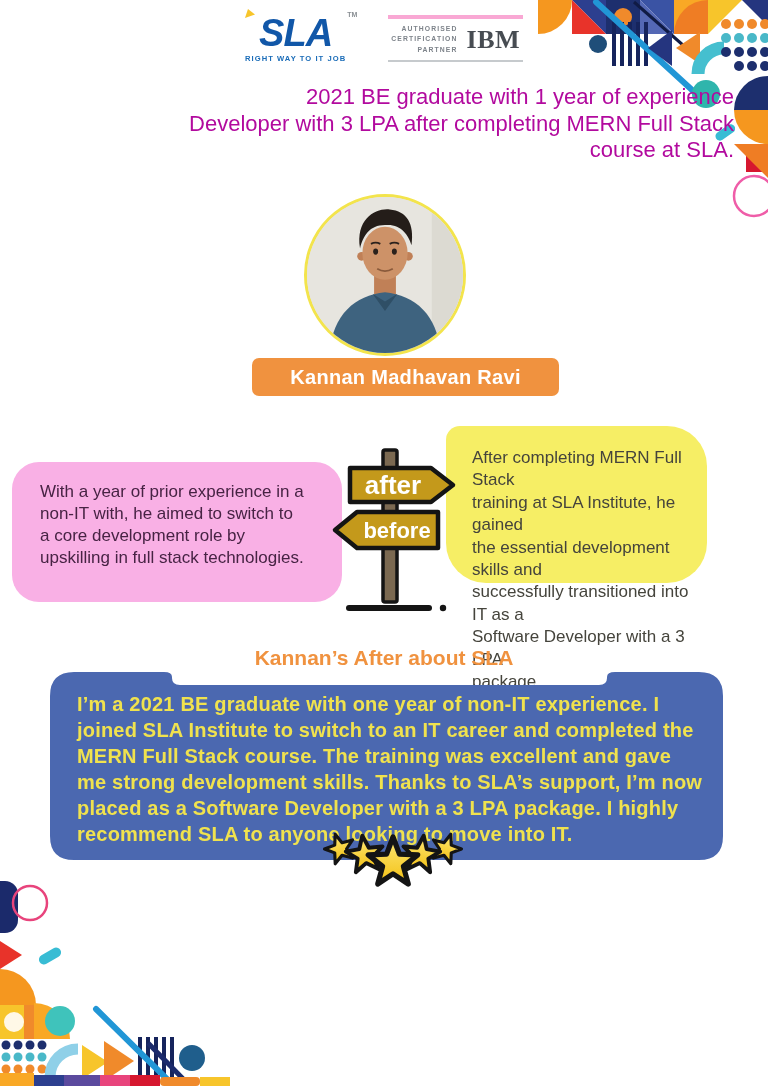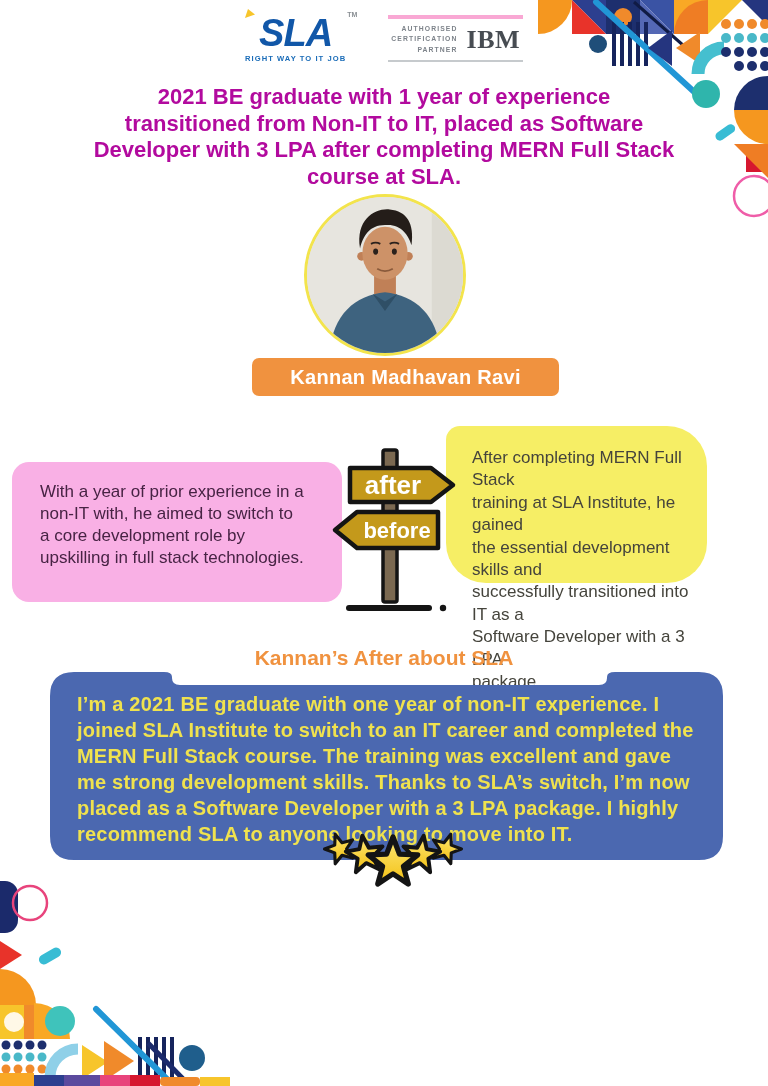--- a/index.html
+++ b/index.html
@@ -17,34 +17,34 @@
   .sla-tm{position:absolute;right:-11px;top:-3px;font-size:7px;color:#8a8f94;font-weight:bold;}
   .sla-tagline{font-size:7.6px;font-weight:bold;color:#1a6cb8;letter-spacing:1.05px;margin-top:2px;}
   .ibm-badge{display:flex;align-items:center;gap:9px;border-top:4px solid #f9a8d4;
              border-bottom:2px solid #c6cacd;padding:5px 3px;}
   .ibm-small{font-size:6.8px;font-weight:bold;color:#7d838a;letter-spacing:1.1px;
              text-align:right;line-height:1.55;}
   .ibm-brand{font-family:"Liberation Serif",serif;font-size:26px;font-weight:bold;
              color:#474c52;letter-spacing:.5px;}
 
   
-  .headline{position:absolute;top:84px;left:34px;width:700px;text-align:center;z-index:2;
-            color:var(--c-headline);font-size:22px;font-weight:bold;line-height:26.5px;}
+  .headline{position:absolute;top:84px;left:34px;width:700px;text-align:right;z-index:2;
+            color:var(--c-headline);font-size:22px;font-weight:normal;line-height:26.5px;}
 
   
   .photo{position:absolute;left:304px;top:194px;width:162px;height:162px;border-radius:50%;
          border:3px solid #f3e44c;overflow:hidden;background:#e7e5df;box-sizing:border-box;z-index:2;}
   .photo svg{display:block;width:100%;height:100%;}
   .name-plate{position:absolute;left:252px;top:358px;width:307px;height:38px;z-index:2;
               background:var(--c-accent-orange);border-radius:7px;color:#fff;font-size:20px;
               font-weight:bold;display:flex;align-items:center;justify-content:center;letter-spacing:.3px;}
 
   
   .pink-box{position:absolute;left:12px;top:462px;width:330px;height:140px;z-index:1;
-            background:var(--c-pink-box);border-radius:17px;box-sizing:border-box;padding:19px 10px 4px 28px;}
+            background:var(--c-pink-box);border-radius:27px;box-sizing:border-box;padding:19px 10px 4px 28px;}
   .pink-box .line{font-size:17px;line-height:22px;color:var(--c-pink-text);}
   .yellow-box{position:absolute;left:446px;top:426px;width:261px;height:157px;z-index:1;
               background:var(--c-yellow-box);border-radius:14px 40px 40px 40px;box-sizing:border-box;
               padding:21px 8px 0 26px;}
   .yellow-box .line{font-size:17px;line-height:22.4px;color:var(--c-yellow-text);}
   .sign-svg{position:absolute;left:323px;top:442px;z-index:2;}
   .sign-label{fill:#fff;font-family:"Liberation Sans",sans-serif;font-weight:bold;}
 
   
   .review-heading{position:absolute;top:646px;left:0;right:0;text-align:center;z-index:2;
@@ -182,21 +182,20 @@
         <div>AUTHORISED</div>
         <div>CERTIFICATION</div>
         <div>PARTNER</div>
       </div>
       <div class="ibm-brand">IBM</div>
     </div>
   </div>
 
   <div class="headline">
     <div>2021 BE graduate with 1 year of experience</div>
-    <div>transitioned from Non-IT to IT, placed as Software</div>
     <div>Developer with 3 LPA after completing MERN Full Stack</div>
     <div>course at SLA.</div>
   </div>
 
   <div class="photo">
     <svg viewBox="0 0 100 100">
       <rect x="0" y="0" width="100" height="100" fill="#e7e5df"></rect>
       <rect x="80" y="0" width="20" height="100" fill="#dcdad2"></rect>
       <path d="M43,50 h14 v12 c0,4 -14,4 -14,0 Z" fill="#c08057"></path>
       <path d="M14,102 C16,76 30,63 50,61 C70,63 84,76 86,102 Z" fill="#3e637f"></path>
@@ -246,21 +245,21 @@
   <div class="review-heading">Kannan’s After about SLA</div>
 
   <div class="review-box">
     <svg width="673" height="188" viewBox="0 0 673 188">
       <path d="M 24,0 H 114 Q 122,0 122,5 V 6 Q 122,13 130,13 H 549 Q 557,13 557,6 V 5 Q 557,0 565,0 H 649 Q 673,0 673,24 V 164 Q 673,188 649,188 H 24 Q 0,188 0,164 V 24 Q 0,0 24,0 Z" fill="var(--c-blue-box)"></path>
     </svg>
     <div class="review-text">
       <div class="line">I’m a 2021 BE graduate with one year of non-IT experience. I</div>
       <div class="line">joined SLA Institute to switch to an IT career and completed the</div>
       <div class="line">MERN Full Stack course. The training was excellent and gave</div>
-      <div class="line">me strong development skills. Thanks to SLA’s switch, I’m now</div>
+      <div class="line">me strong development skills. Thanks to SLA’s support, I’m now</div>
       <div class="line">placed as a Software Developer with a 3 LPA package. I highly</div>
       <div class="line">recommend SLA to anyone looking to move into IT.</div>
     </div>
   </div>
 
   <svg class="stars-svg" width="150" height="66" viewBox="0 0 150 66">
     <defs>
       <linearGradient id="starGrad" x1="0" y1="0" x2="0" y2="1">
         <stop offset="0" stop-color="#fde878"></stop>
         <stop offset="1" stop-color="#f3c012"></stop>

